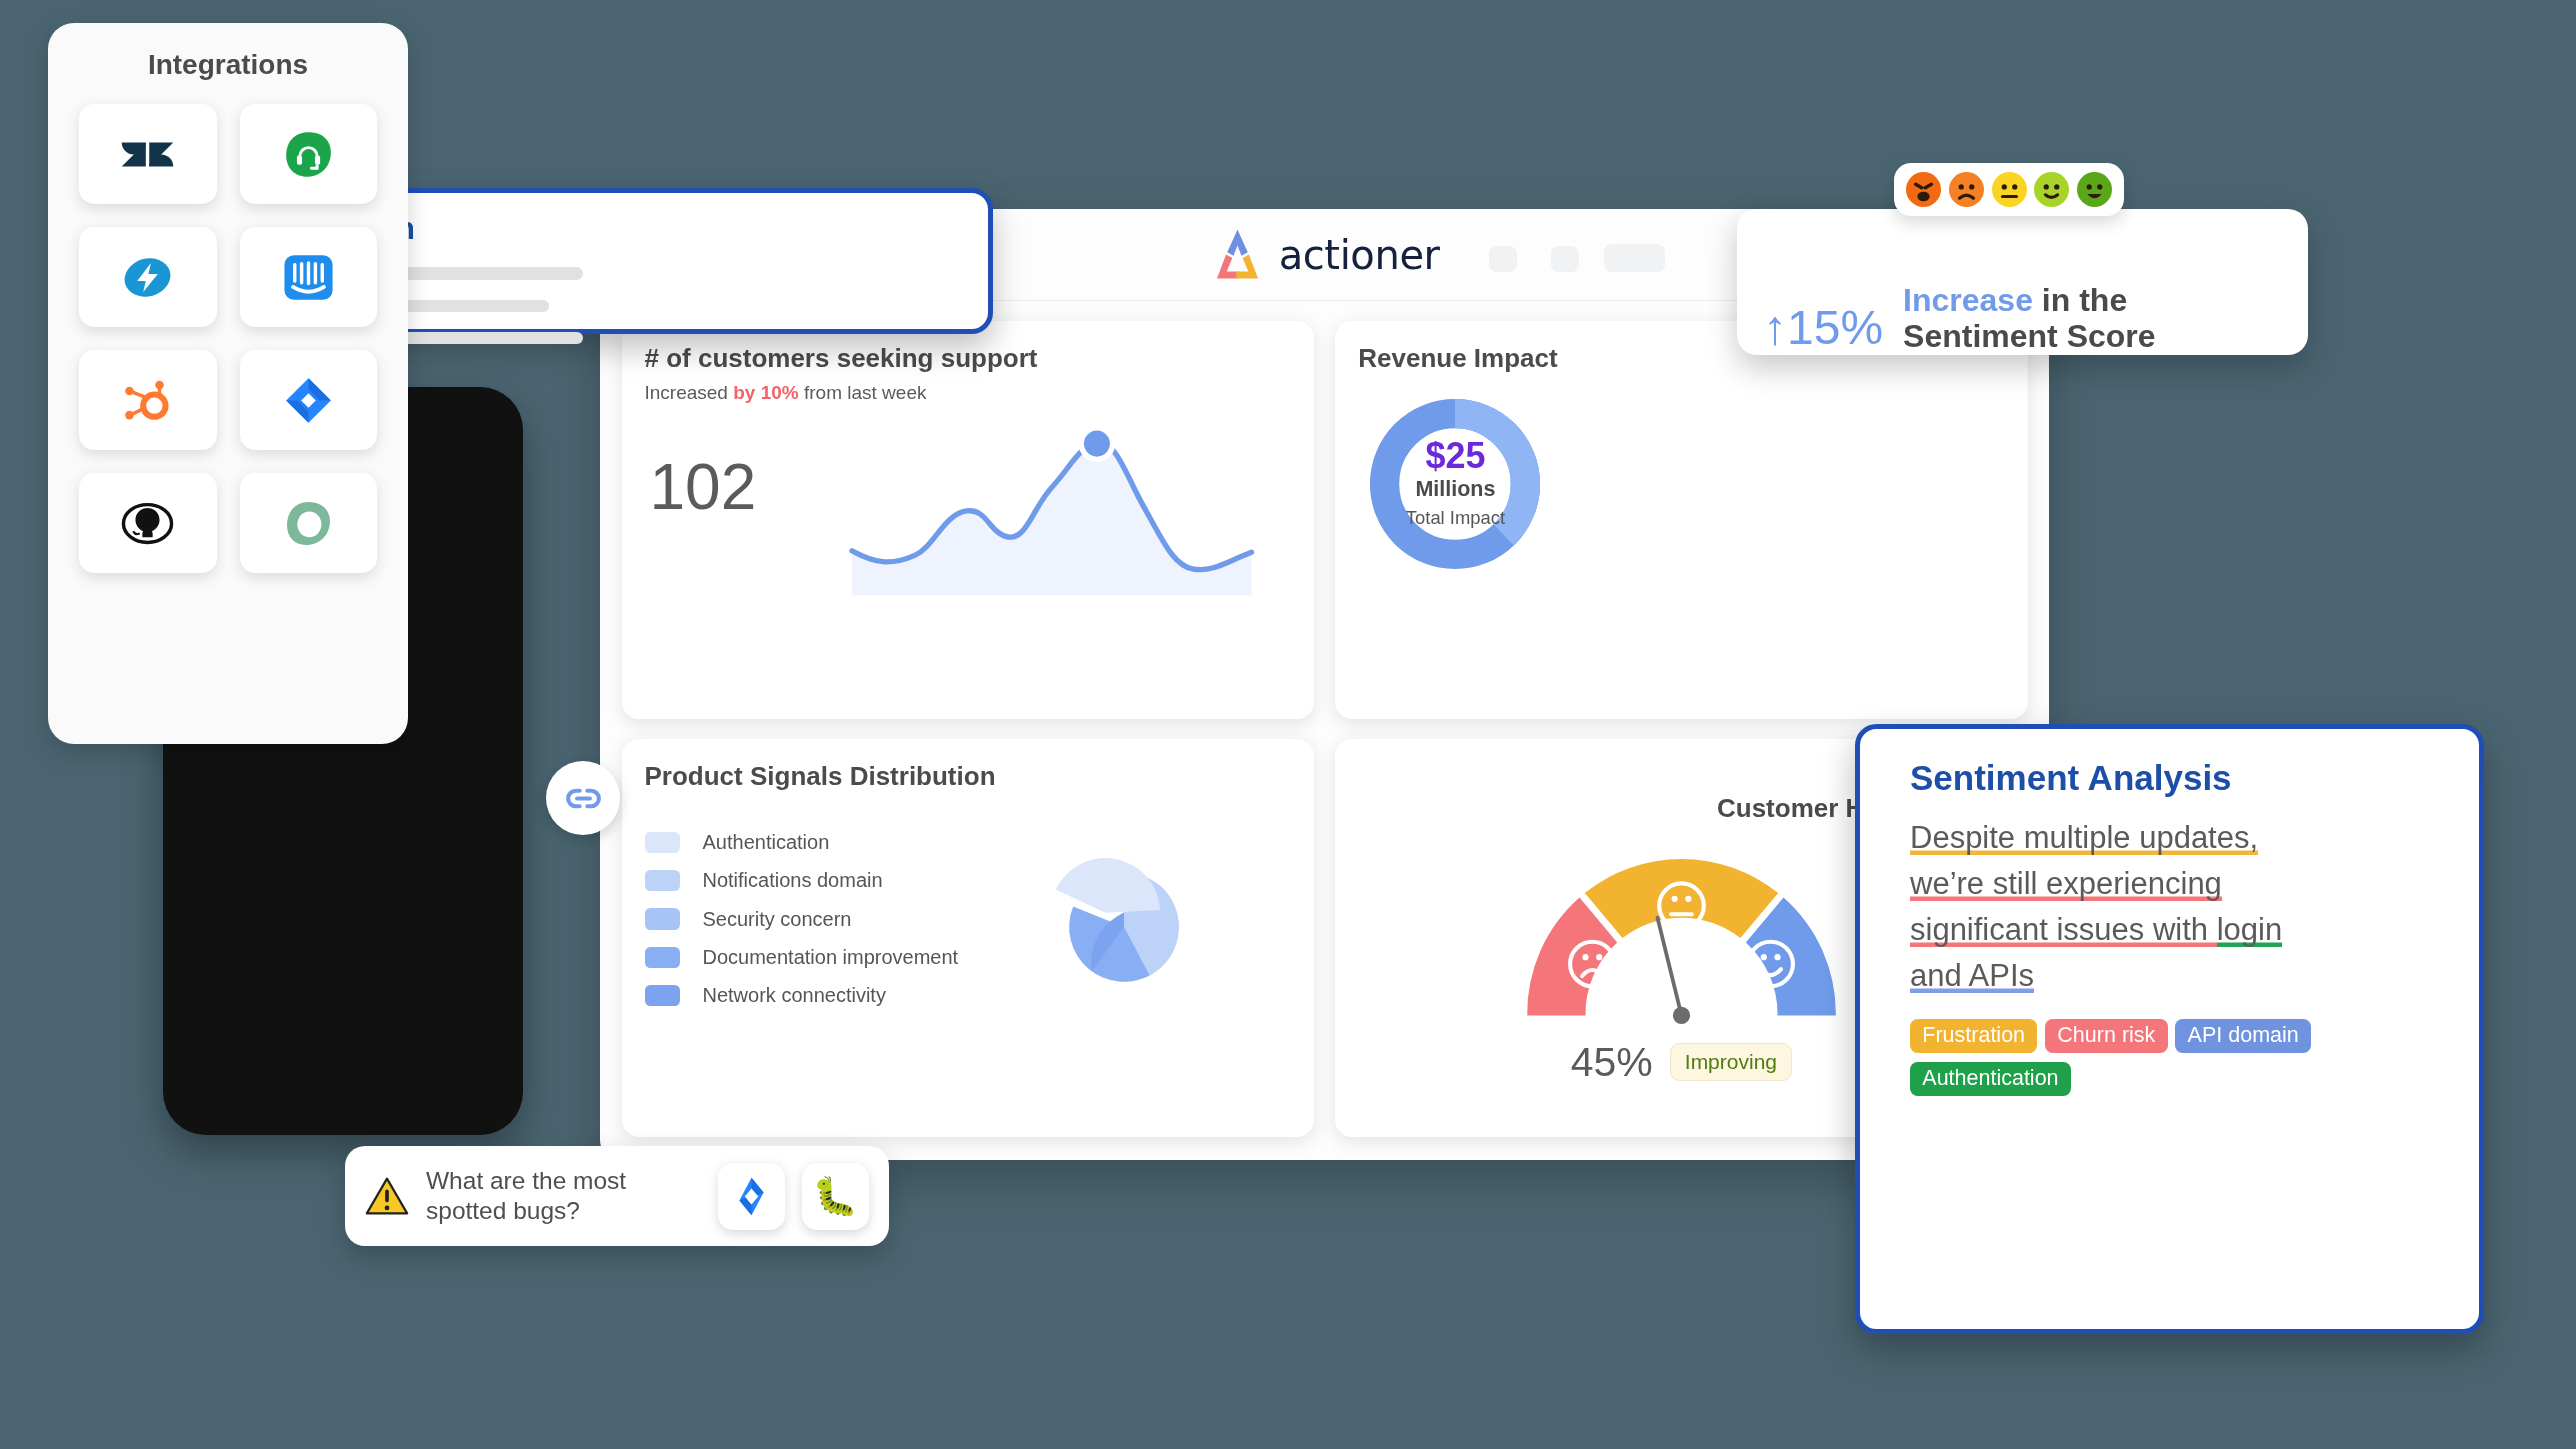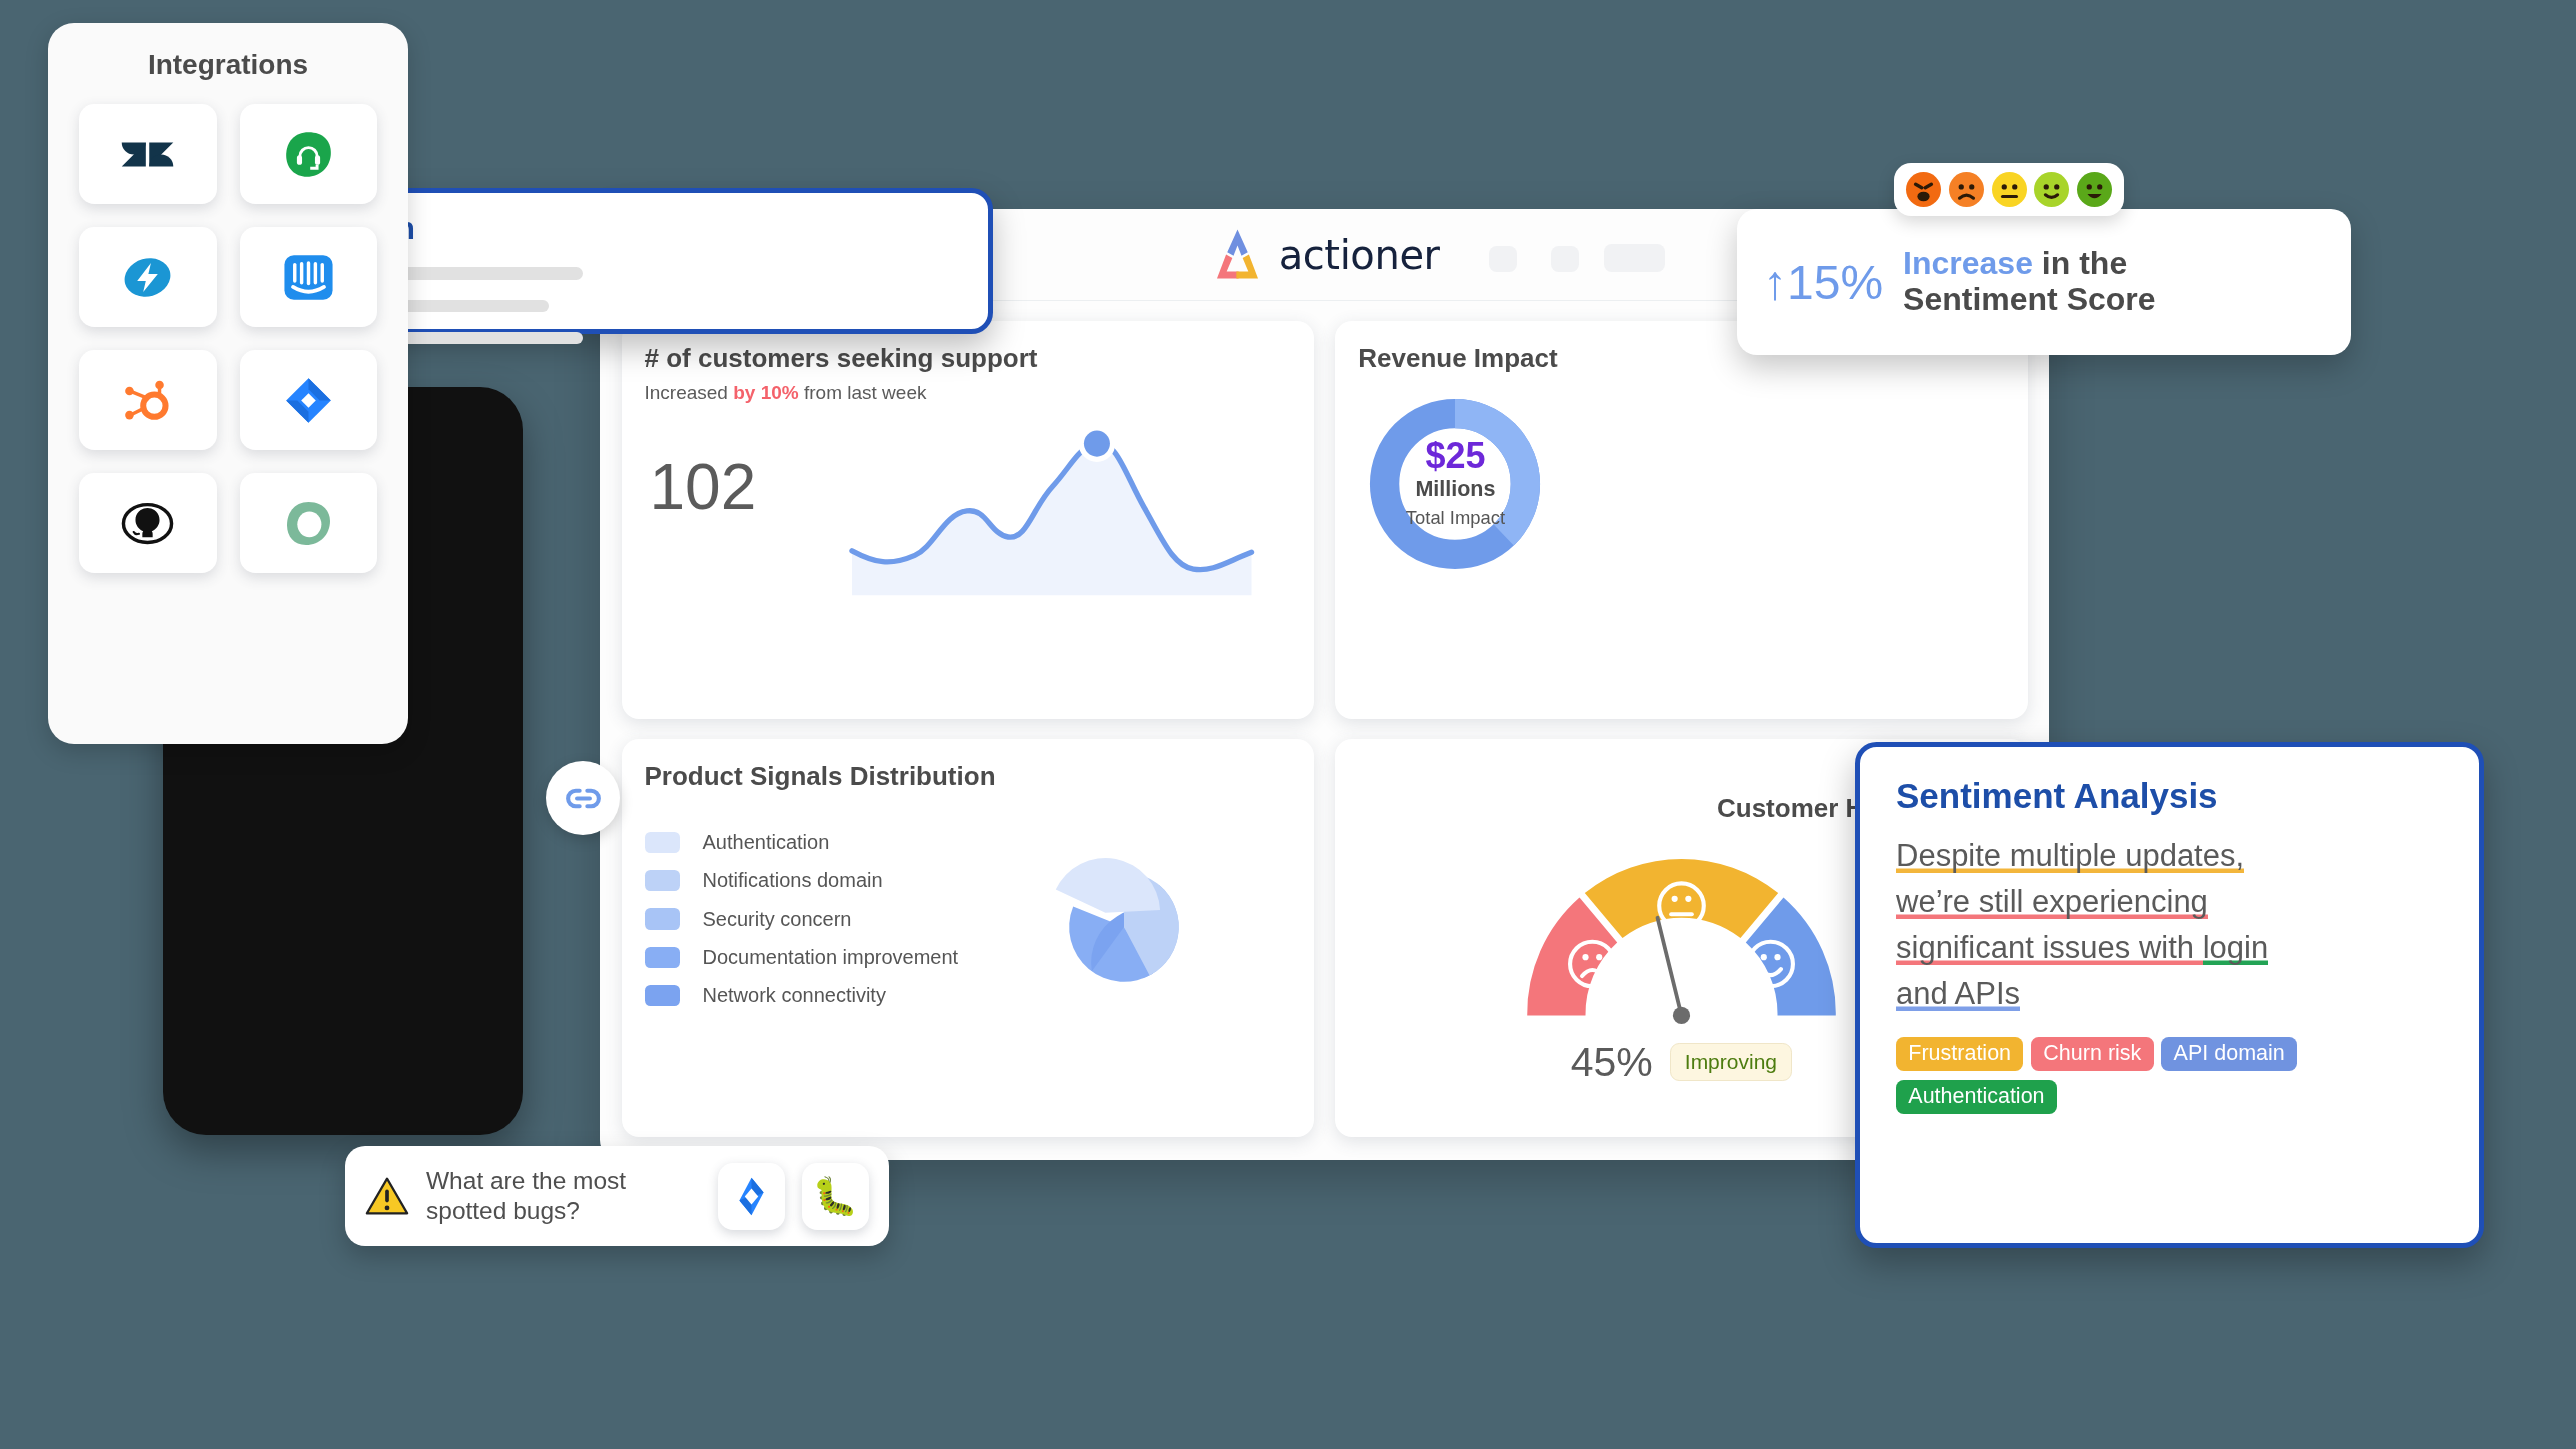--- a/index.html
+++ b/index.html
@@ -90,39 +90,39 @@
     padding:18.4px 26px; display:flex; gap:28px;
   }
   .tldr-left{ flex:0 0 429px; }
   .tldr-title{ font-size:31px; font-weight:700; color:#1d4ea8; letter-spacing:-0.4px;}
   .skeleton{ height:12.3px; background:#e1e1e1; border-radius:7px; margin-top:20px; }
   .tag{ display:inline-block; border-radius:7.7px; color:#fff; font-size:21.5px;
         padding:4.6px 12.3px; margin:0 7.7px 9.2px 0; white-space:nowrap; }
 
   
   #sentiment-score-card{
-    position:absolute; left:1737px; top:209px; width:614px; height:146px;
+    position:absolute; left:1737px; top:209px; width:571px; height:146px;
     background:#fff; border-radius:20px; box-shadow:0 12.3px 31px rgba(0,0,0,.22);
-    display:flex; align-items:center; gap:20px; padding:0 26px;
+    display:flex; align-items:flex-end; gap:20px; padding:0 26px;
   }
   #emoji-strip{
     position:absolute; left:1894px; top:163px; background:#fff; border-radius:17px;
     box-shadow:0 6.1px 17px rgba(0,0,0,.16); padding:9.2px 12.3px; display:flex; gap:7.7px; z-index:5;
   }
   .emoji-face{ width:35px; height:35px; border-radius:50%; position:relative; }
   .pct-up{ font-size:48px; color:#6f9bea; font-weight:400; white-space:nowrap; }
   .score-line1{ font-size:32px; font-weight:700; color:#4a4a4a; line-height:1.1; }
   .score-line1 .blue{ color:#6f9bea; }
   .score-line2{ font-size:32px; font-weight:700; color:#4a4a4a; line-height:1.15;}
 
   
   #sentiment-analysis{
-    position:absolute; left:1855px; top:742px; width:629px; height:506px;
+    position:absolute; left:1855px; top:724px; width:629px; height:610px;
     background:#fff; border:5.4px solid #1f4fb6; border-radius:21.5px;
-    box-shadow:0 15.3px 35px rgba(0,0,0,.28); padding:29px 36px;
+    box-shadow:0 15.3px 35px rgba(0,0,0,.28); padding:29px 50px;
   }
   .sa-title{ font-size:35px; font-weight:700; color:#1d4ea8; }
   .sa-body{ font-size:31px; color:#5a5a5a; line-height:1.48; margin-top:17px; }
   .u-amber{ box-shadow:inset 0 -4.6px 0 0 #f3b63c; }
   .u-red{ box-shadow:inset 0 -4.6px 0 0 #f4767b; }
   .u-green{ box-shadow:inset 0 -4.6px 0 0 #23a355; }
   .u-blue{ box-shadow:inset 0 -4.6px 0 0 #7e9fe8; }
   .sa-tags{ margin-top:20px; }
 
   

